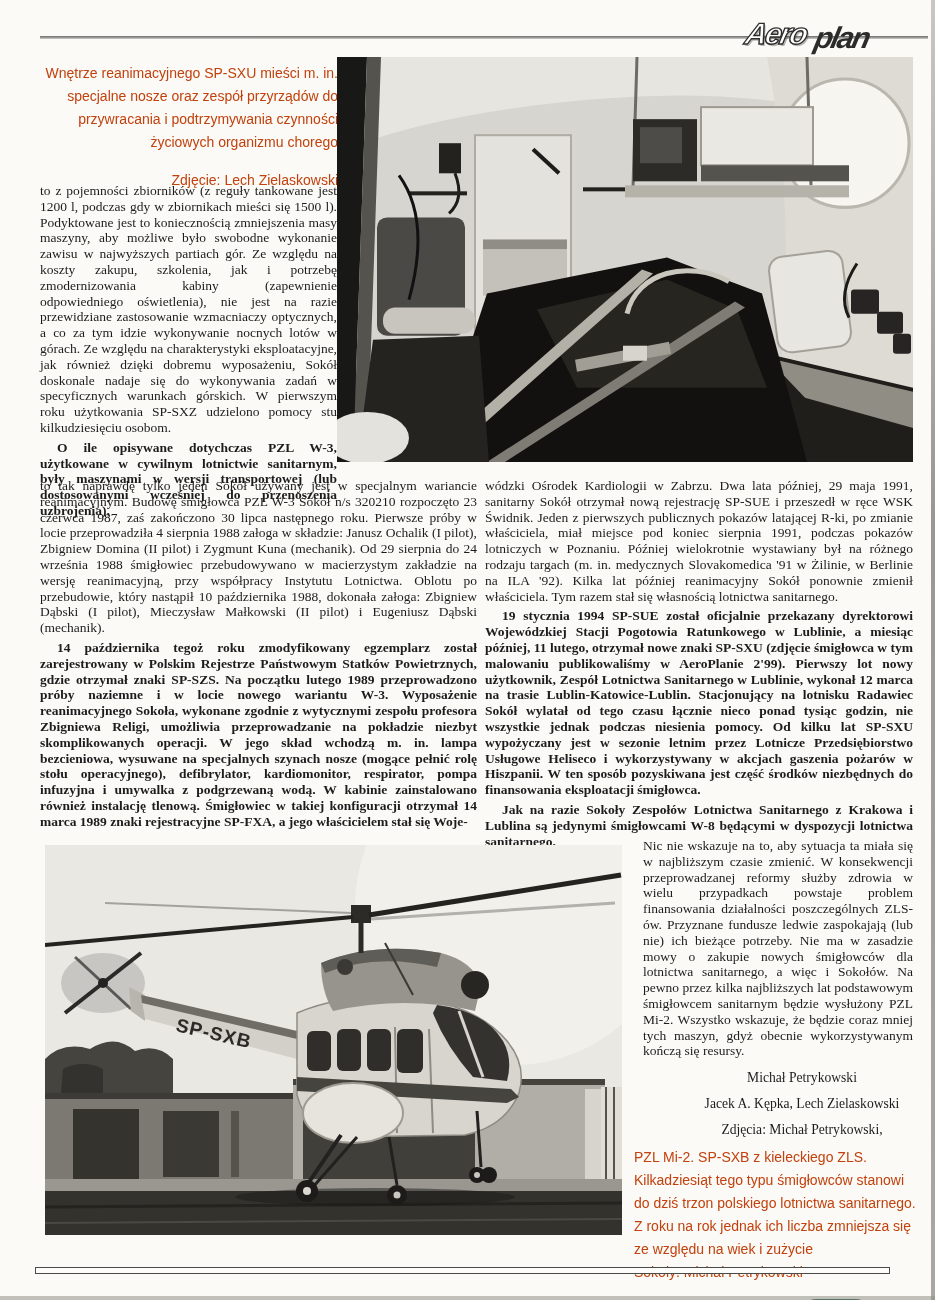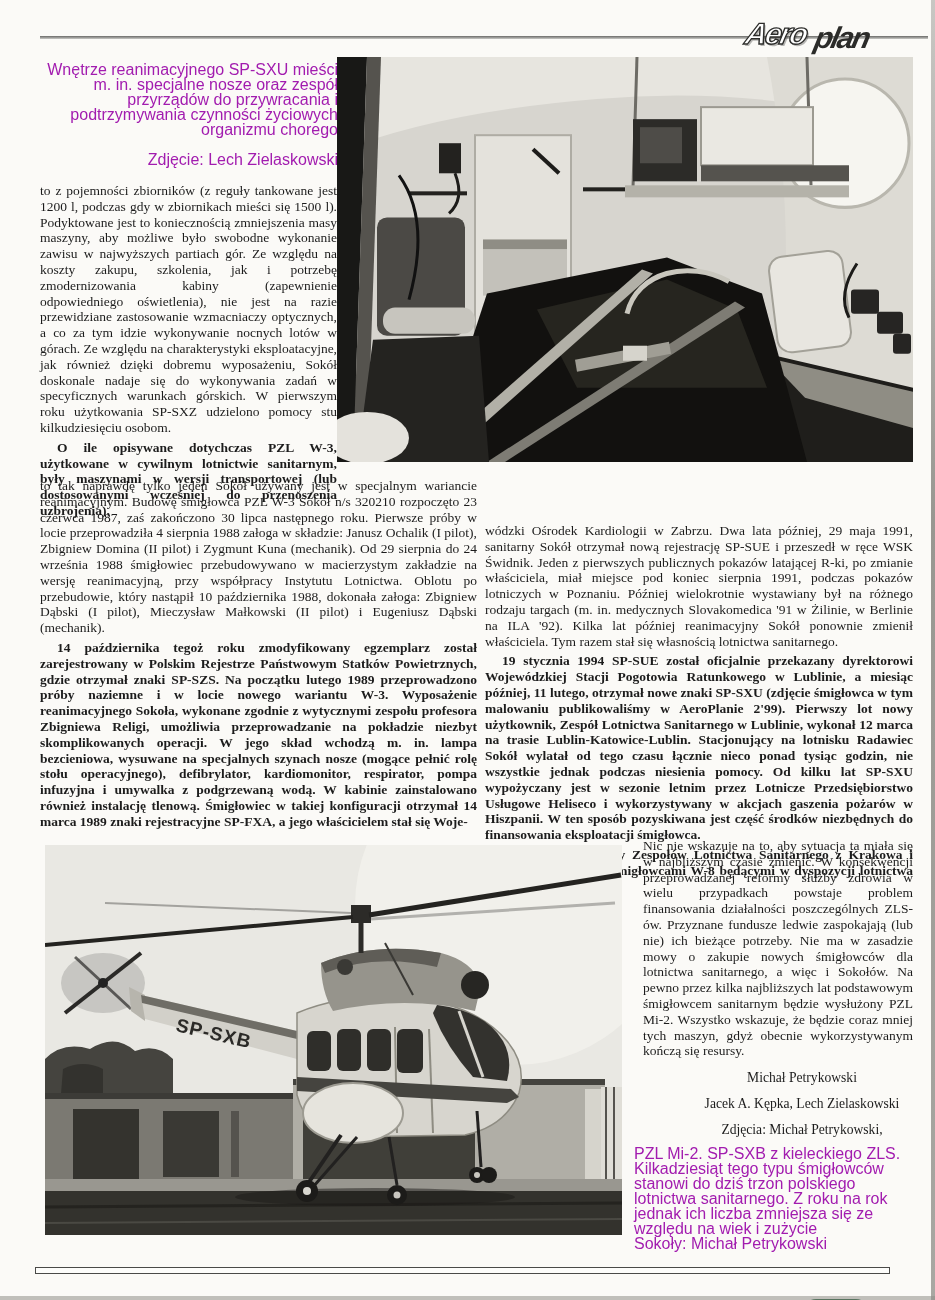--- a/index.html
+++ b/index.html
@@ -8,32 +8,32 @@
     background:#fbfaf7;overflow:hidden;
     font-family:"Liberation Serif","DejaVu Serif",serif;color:#1c1c1c;
   }
   
   .header-rule{position:absolute;left:40px;top:36px;width:888px;height:3px;
     background:linear-gradient(#6a6a68,#c9c9c6);}
   .masthead{position:absolute;left:735px;top:10px;width:195px;height:48px;}
   .masthead svg{display:block;}
   
   .caption{font-family:"Liberation Sans","DejaVu Sans",sans-serif;
-    font-size:16px;line-height:15px;color:#a21caf;}
+    font-size:14px;line-height:23px;color:#c2410c;}
   .caption-top{position:absolute;left:40px;top:62px;width:298px;text-align:right;}
   .caption-top .credit{margin-top:15px;}
   .caption-bottom{position:absolute;left:634px;top:1146px;width:288px;text-align:left;}
   
   .bodycol{position:absolute;font-size:13.5px;line-height:15.8px;text-align:justify;
     hyphens:auto;-webkit-hyphens:auto;}
   .bodycol p{margin:0 0 4px 0;}
   .bodycol p.indent{text-indent:17px;font-weight:bold;}
   .col-left-narrow{left:40px;top:151px;width:297px;margin-top:32px;}
   .col-left-wide{left:40px;top:478px;width:437px;}
-  .col-right-full{left:485px;top:478px;width:428px;margin-top:45px;}
+  .col-right-full{left:485px;top:478px;width:428px;}
   .col-right-narrow{left:643px;top:838px;width:270px;}
   .byline{margin-top:6px;text-align:center;padding-left:48px;
     font-size:13.6px;line-height:26px;}
   .byline div{white-space:nowrap;text-align:center;}
   
   .photo{position:absolute;}
   .photo svg{display:block;}
   .photo-top{left:337px;top:57px;width:576px;height:405px;}
   .photo-bottom{left:45px;top:845px;width:577px;height:390px;}
   

